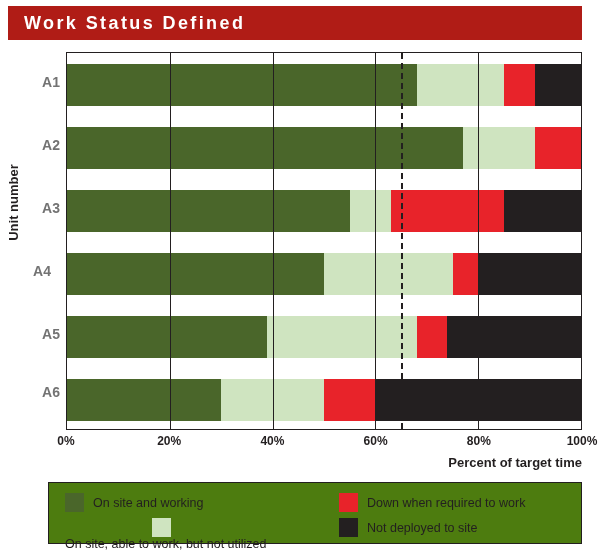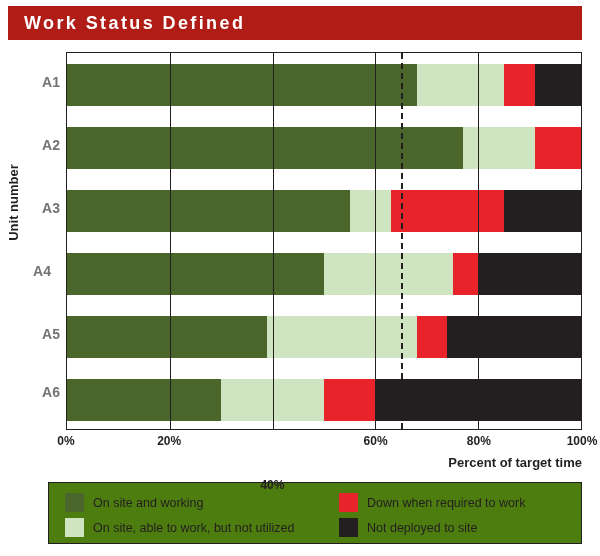--- a/index.html
+++ b/index.html
@@ -213,21 +213,21 @@
       <div class="gridline" style="left: 80%;"></div>
     </div>
 
   <div class="xaxis-title">Percent of target time</div>
 
   <div class="legend">
     <div class="legend-item" style="left:16px; top:10px;">
       <span class="legend-swatch" style="background:#4a662a"></span>
       <span>On site and working</span>
     </div>
-    <div class="legend-item" style="left:16px; top:35px;">
+    <div class="legend-item" style="left:16px; top:35px;flex-direction:column;">
       <span class="legend-swatch" style="background:#cfe4c0"></span>
       <span>On site, able to work, but not utilized</span>
     </div>
     <div class="legend-item" style="left:290px; top:10px;">
       <span class="legend-swatch" style="background:#e8232a"></span>
       <span>Down when required to work</span>
     </div>
     <div class="legend-item" style="left:290px; top:35px;">
       <span class="legend-swatch" style="background:#231f20"></span>
       <span>Not deployed to site</span>
@@ -235,17 +235,17 @@
   </div>
 
 <div class="ylabel" style="top: 73.5px;">A1</div>
     <div class="ylabel" style="top: 136.5px;">A2</div>
     <div class="ylabel" style="top: 199.5px;">A3</div>
     <div class="ylabel" style="top: 262.5px; text-align: center;">A4</div>
     <div class="ylabel" style="top: 325.5px;">A5</div>
     <div class="ylabel" style="top: 384px;">A6</div>
     <div class="xtick-label" style="left: 66px;">0%</div>
     <div class="xtick-label" style="left: 169.2px;">20%</div>
-    <div class="xtick-label" style="left: 272.4px; margin-top: 44px;">40%</div>
+    <div class="xtick-label" style="left: 272.4px;">40%</div>
     <div class="xtick-label" style="left: 375.6px;">60%</div>
     <div class="xtick-label" style="left: 478.8px;">80%</div>
     <div class="xtick-label" style="left: 582px;">100%</div>
   </div>
 
 </body></html>

